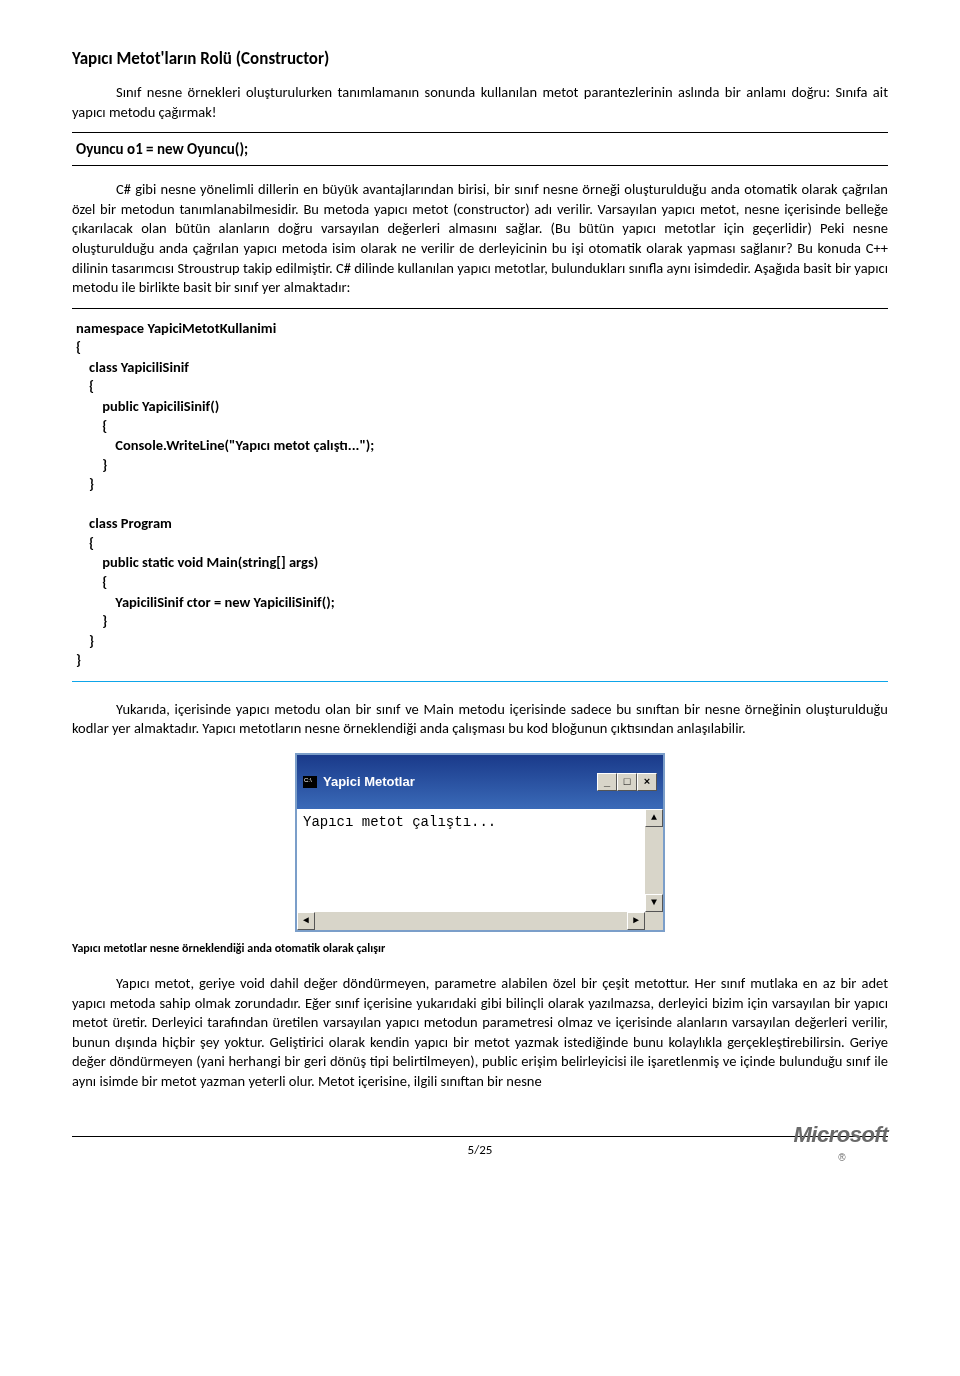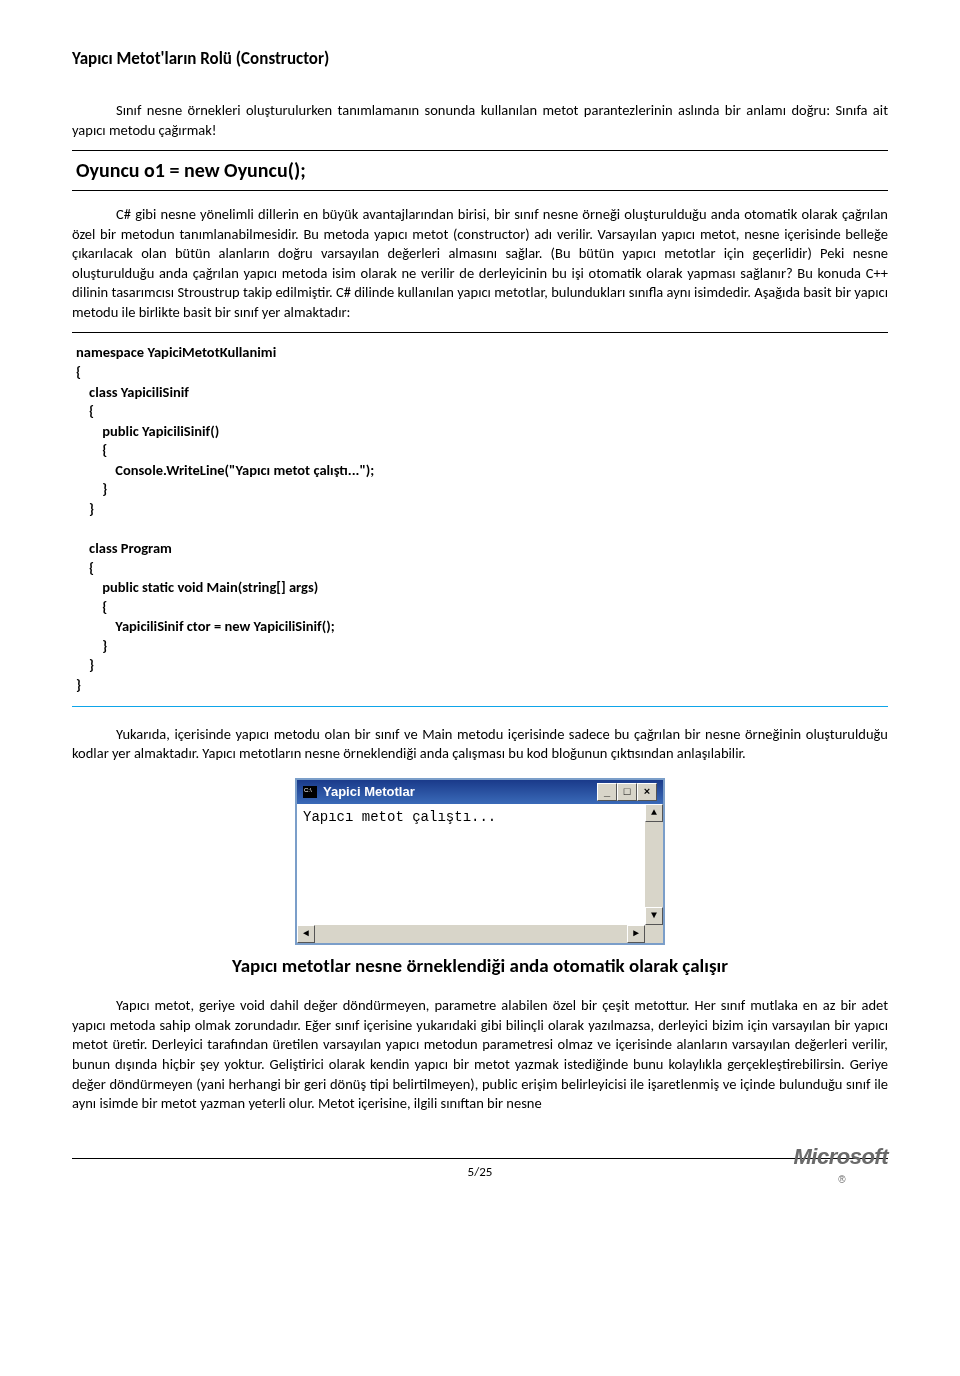--- a/index.html
+++ b/index.html
@@ -9,34 +9,34 @@
     width: 960px;
     margin: 0 auto;
     padding: 48px 72px 24px 72px;
     color: #000;
     font-size: 14.5px;
     line-height: 1.35;
   }
   h2.section-title {
     font-size: 17px;
     font-weight: bold;
-    margin-bottom: 30px;
+    margin-bottom: 12px;
   }
   p.para {
     text-align: justify;
     margin-bottom: 10px;
   }
   p.indent { text-indent: 44px; }
   .code-box {
     border-top: 1px solid #000;
     border-bottom: 1px solid #000;
     padding: 6px 4px;
     margin: 10px 0 14px 0;
     font-weight: bold;
-    font-size: 20px;
+    font-size: 15px;
   }
   .code-block {
     border-top: 1px solid #000;
     border-bottom: 1px solid #0ea5e9;
     padding: 10px 4px;
     margin: 10px 0 18px 0;
     font-weight: bold;
     font-size: 14.5px;
     line-height: 1.35;
     white-space: pre;
@@ -51,21 +51,21 @@
     border: 2px solid #7b9ec9;
     background: #fff;
     width: 370px;
     text-align: left;
   }
   .title-bar {
     background: linear-gradient(#1a3a8a, #3a6ab8);
     color: #fff;
     font-weight: bold;
     font-size: 13px;
-    padding: 3px 6px;
+    padding: 18px 6px;
     display: flex;
     align-items: center;
     justify-content: space-between;
     font-family: Tahoma, Arial, sans-serif;
   }
   .title-bar-left { display: flex; align-items: center; gap: 6px; }
   .title-bar-icon {
     width: 14px; height: 12px;
     background: #000;
     display: inline-block;
@@ -90,21 +90,21 @@
     align-items: center;
     justify-content: center;
     font-size: 11px;
     color: #000;
     font-weight: bold;
     font-family: Arial, sans-serif;
     line-height: 1;
   }
   .console-body {
     background: #fff;
-    height: 139px;
+    height: 121px;
     position: relative;
     font-family: "Lucida Console", "Courier New", monospace;
     font-size: 14px;
     padding: 4px 6px;
     border-right: 18px solid #d8d5c9;
   }
   .scroll-v {
     position: absolute;
     right: -18px; top: 0; bottom: 18px;
     width: 18px;
@@ -144,23 +144,22 @@
   }
   .scroll-h .arrow.left { left: 0; }
   .scroll-h .arrow.right { right: 18px; }
   .scroll-h .corner {
     position: absolute;
     right: 0; bottom: 0;
     width: 18px; height: 18px;
     background: #d8d5c9;
   }
   .caption {
-    text-align: center;
-    font-weight: bold;
-    font-size: 19px;
+    font-weight: bold;
+    font-size: 12px;
     margin: 8px 0 18px 0;
   }
   .footer {
     margin-top: 44px;
     display: flex;
     justify-content: space-between;
     align-items: flex-end;
   }
   .page-no {
     font-size: 13px;
@@ -216,21 +215,21 @@
 
     class Program
     {
         public static void Main(string[] args)
         {
             YapiciliSinif ctor = new YapiciliSinif();
         }
     }
 }</div>
 
-<p class="para indent">Yukarıda, içerisinde yapıcı metodu olan bir sınıf ve Main metodu içerisinde sadece bu çağrılan bir nesne örneğinin oluşturulduğu kodlar yer almaktadır. Yapıcı metotların nesne örneklendiği anda çalışması bu kod bloğunun çıktısından anlaşılabilir.</p>
+<p class="para indent">Yukarıda, içerisinde yapıcı metodu olan bir sınıf ve Main metodu içerisinde sadece bu sınıftan bir nesne örneğinin oluşturulduğu kodlar yer almaktadır. Yapıcı metotların nesne örneklendiği anda çalışması bu kod bloğunun çıktısından anlaşılabilir.</p>
 
 <div class="figure-wrap">
   <div class="console-window">
     <div class="title-bar">
       <div class="title-bar-left">
         <span class="title-bar-icon"></span>
         <span>Yapici Metotlar</span>
       </div>
       <div class="title-bar-buttons">
         <span class="win-btn">_</span>

